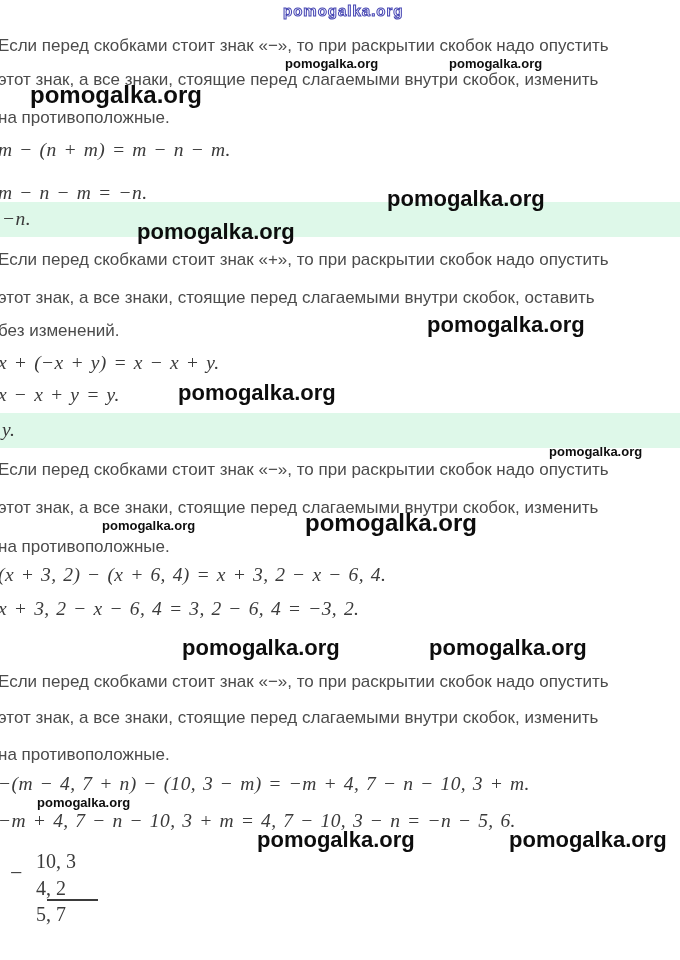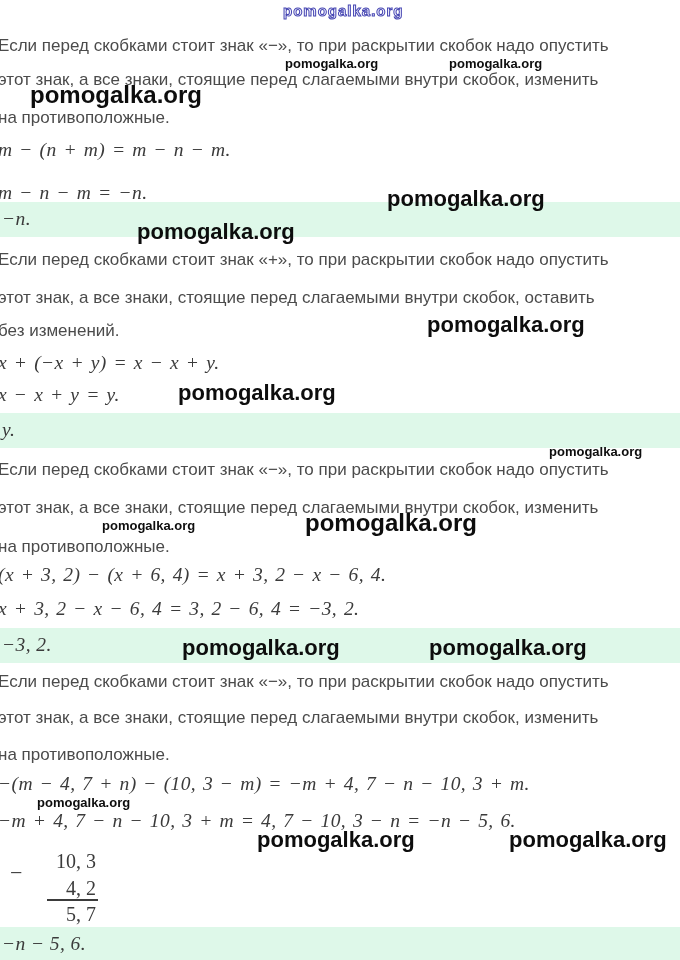--- a/index.html
+++ b/index.html
@@ -76,21 +76,21 @@
     color: #f4f4ff;
     -webkit-text-stroke: 1px var(--wm_outline);
   }
   .colsub-num {
     position: absolute;
     font-family: "Liberation Serif", "DejaVu Serif", serif;
     font-size: 20px;
     color: var(--math);
     white-space: nowrap;
     width: 60px;
-    text-align: right;
+    text-align: left;
     line-height: 1;
   }
   .colsub-op {
     position: absolute;
     font-family: "Liberation Serif", "DejaVu Serif", serif;
     font-size: 22px;
     color: var(--math);
     line-height: 1;
   }
   .colsub-line {
@@ -138,23 +138,20 @@
 
   <div class="rule" style="left:-2px; top:460px;">Если перед скобками стоит знак «−», то при раскрытии скобок надо опустить</div>
   <div class="rule" style="left:-2px; top:498px;">этот знак, а все знаки, стоящие перед слагаемыми внутри скобок, изменить</div>
   <div class="wm wm-sm" style="left:102px; top:519px;">pomogalka.org</div>
   <div class="wm wm-lg" style="left:305px; top:511px;">pomogalka.org</div>
   <div class="rule" style="left:-2px; top:537px;">на противоположные.</div>
 
   <div class="math" style="left:-2px; top:564px;">(x + 3, 2) − (x + 6, 4) = x + 3, 2 − x − 6, 4.</div>
   <div class="math" style="left:-2px; top:598px;">x + 3, 2 − x − 6, 4 = 3, 2 − 6, 4 = −3, 2.</div>
 
-  <div class="band" style="top:628px;">
-    <div class="answer">−3, 2.</div>
-  </div>
   <div class="wm wm-md" style="left:182px; top:637px;">pomogalka.org</div>
   <div class="wm wm-md" style="left:429px; top:637px;">pomogalka.org</div>
 
   <div class="rule" style="left:-2px; top:672px;">Если перед скобками стоит знак «−», то при раскрытии скобок надо опустить</div>
   <div class="rule" style="left:-2px; top:708px;">этот знак, а все знаки, стоящие перед слагаемыми внутри скобок, изменить</div>
   <div class="rule" style="left:-2px; top:745px;">на противоположные.</div>
 
   <div class="math" style="left:-2px; top:773px;">−(m − 4, 7 + n) − (10, 3 − m) = −m + 4, 7 − n − 10, 3 + m.</div>
   <div class="wm wm-sm" style="left:37px; top:796px;">pomogalka.org</div>
   <div class="math" style="left:-2px; top:810px;">−m + 4, 7 − n − 10, 3 + m = 4, 7 − 10, 3 − n = −n − 5, 6.</div>
@@ -162,17 +159,14 @@
   <div class="wm wm-md" style="left:509px; top:829px;">pomogalka.org</div>
 
   <div>
     <div class="colsub-op" style="left:10px; top:862px;">−</div>
     <div class="colsub-num" style="left:36px; top:851px;">10, 3</div>
     <div class="colsub-num" style="left:36px; top:878px;">4, 2</div>
     <div class="colsub-line" style="left:47px; top:899px; width:51px;"></div>
     <div class="colsub-num" style="left:36px; top:904px;">5, 7</div>
   </div>
 
-  <div class="band" style="top:927px; height:33px;">
-    <div class="answer">−n − 5, 6.</div>
-  </div>
 
 </div>
 
 </body></html>

